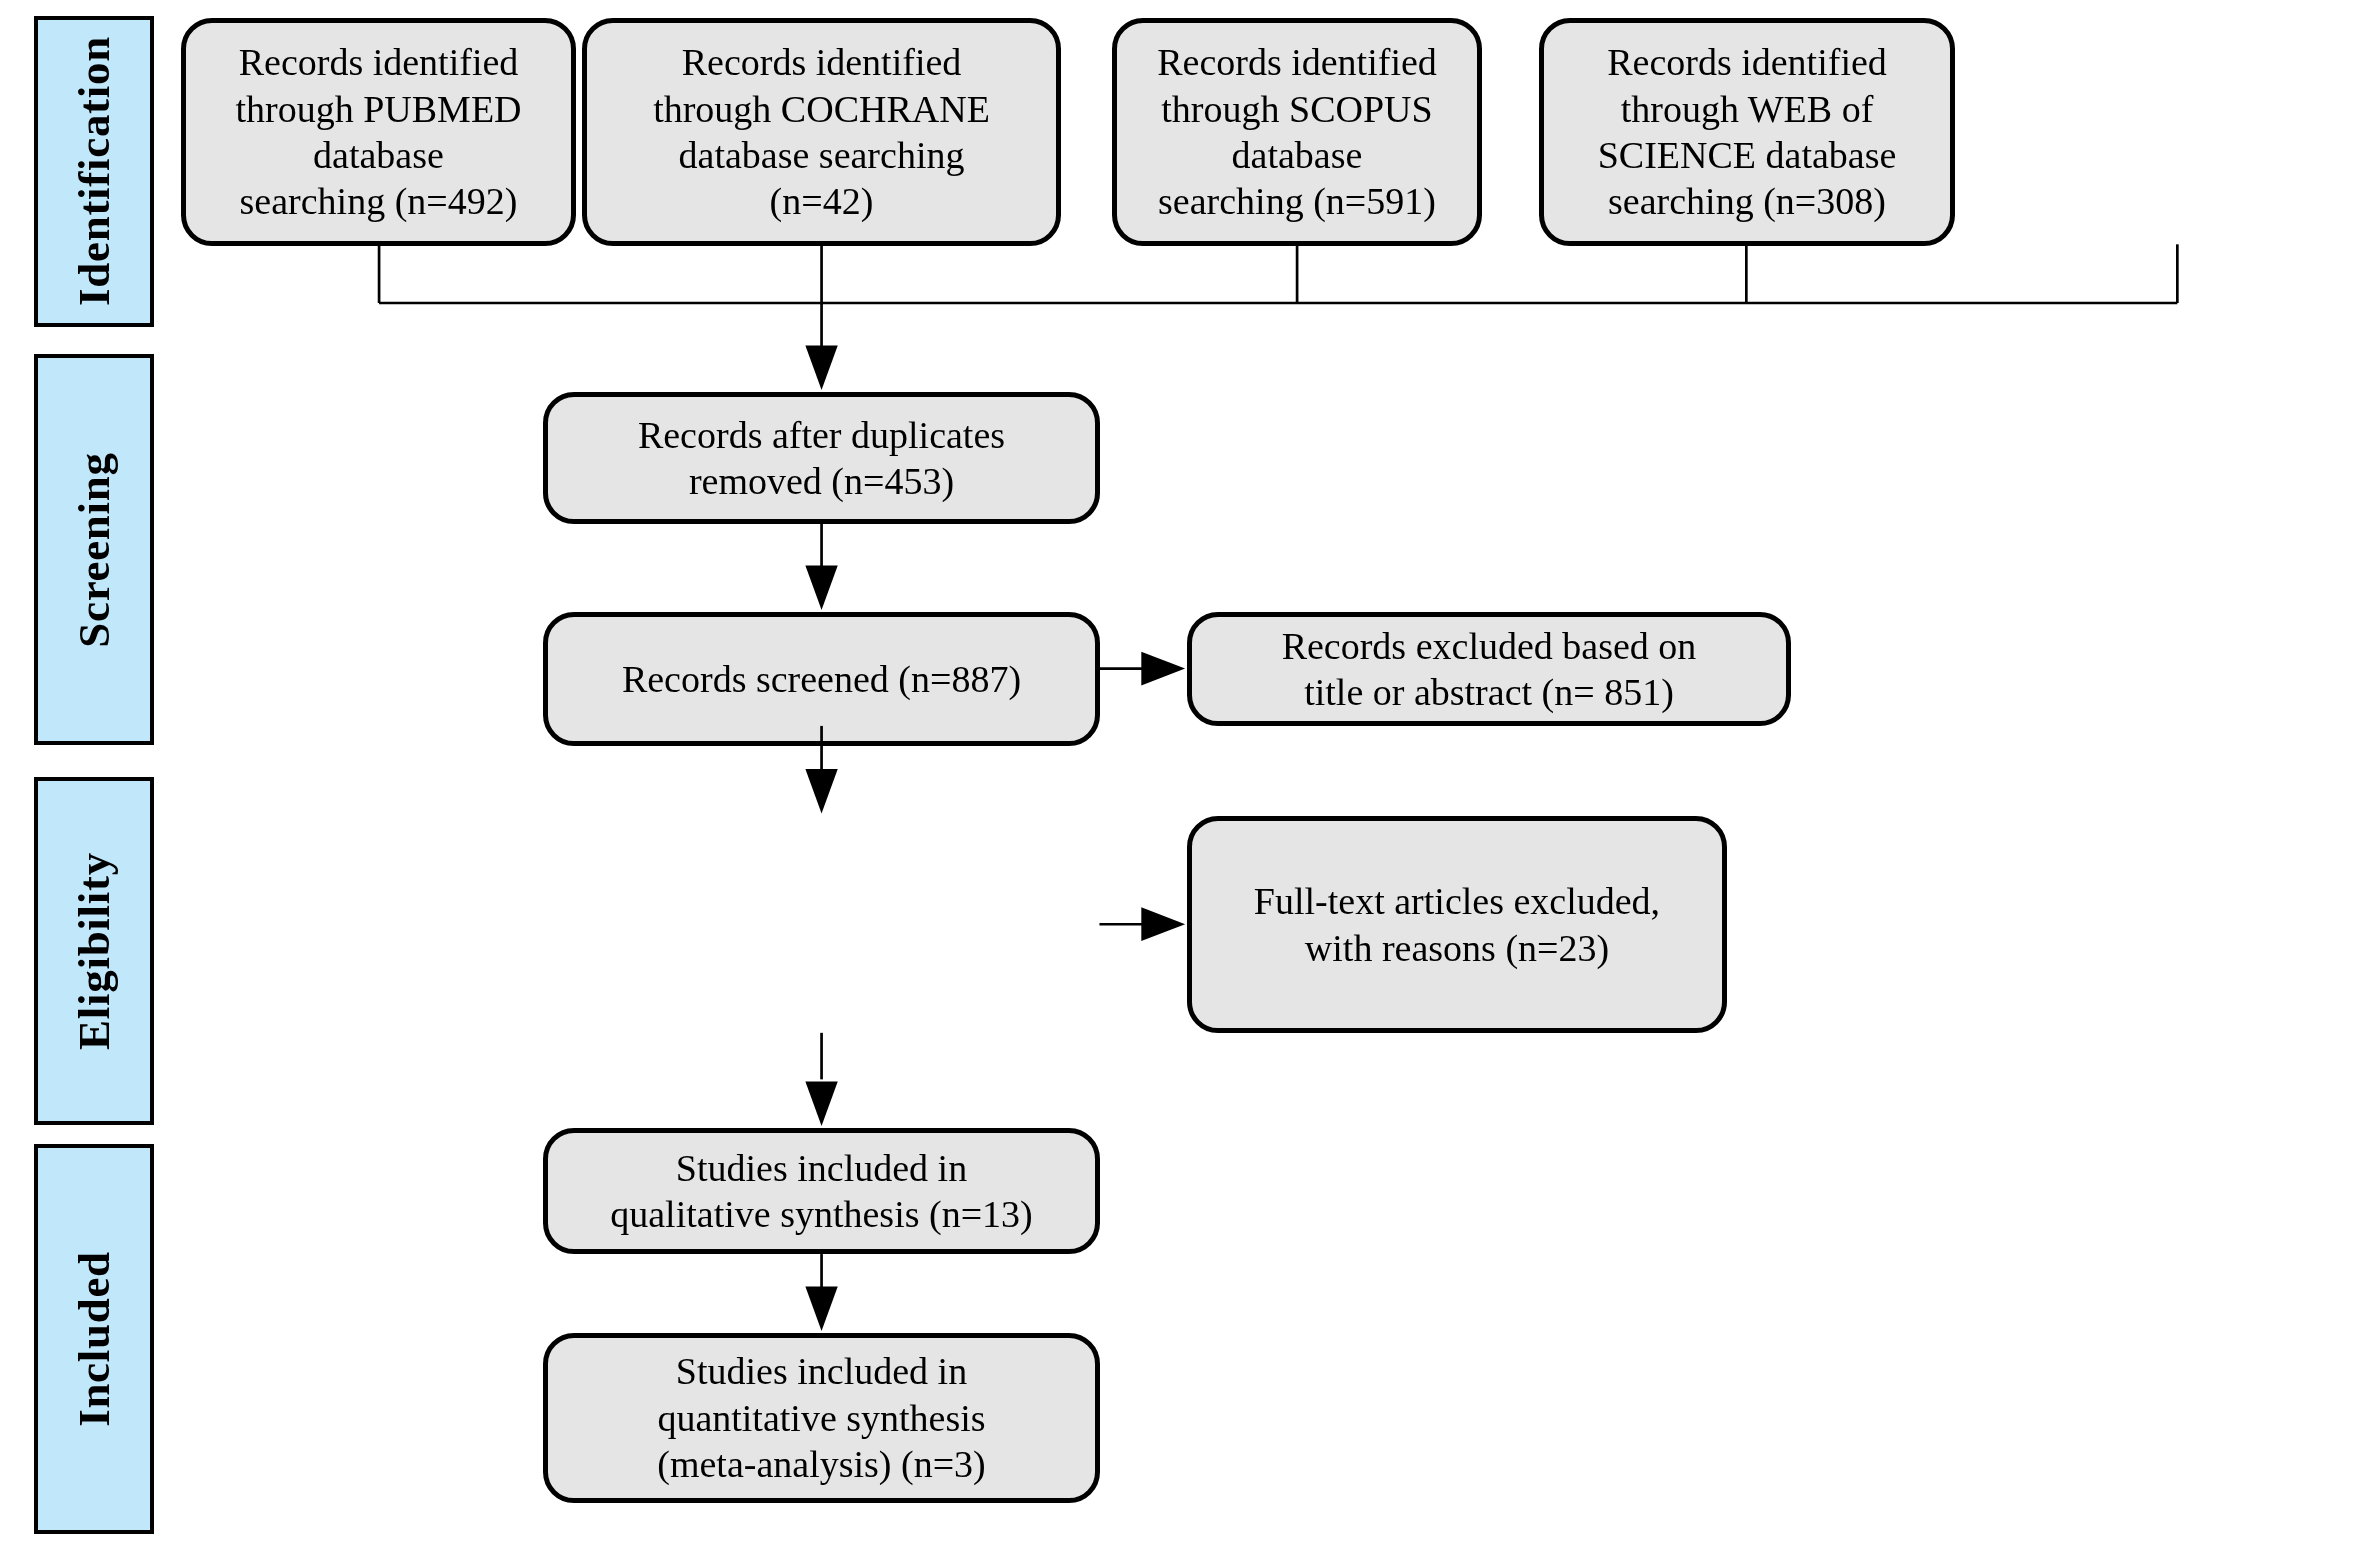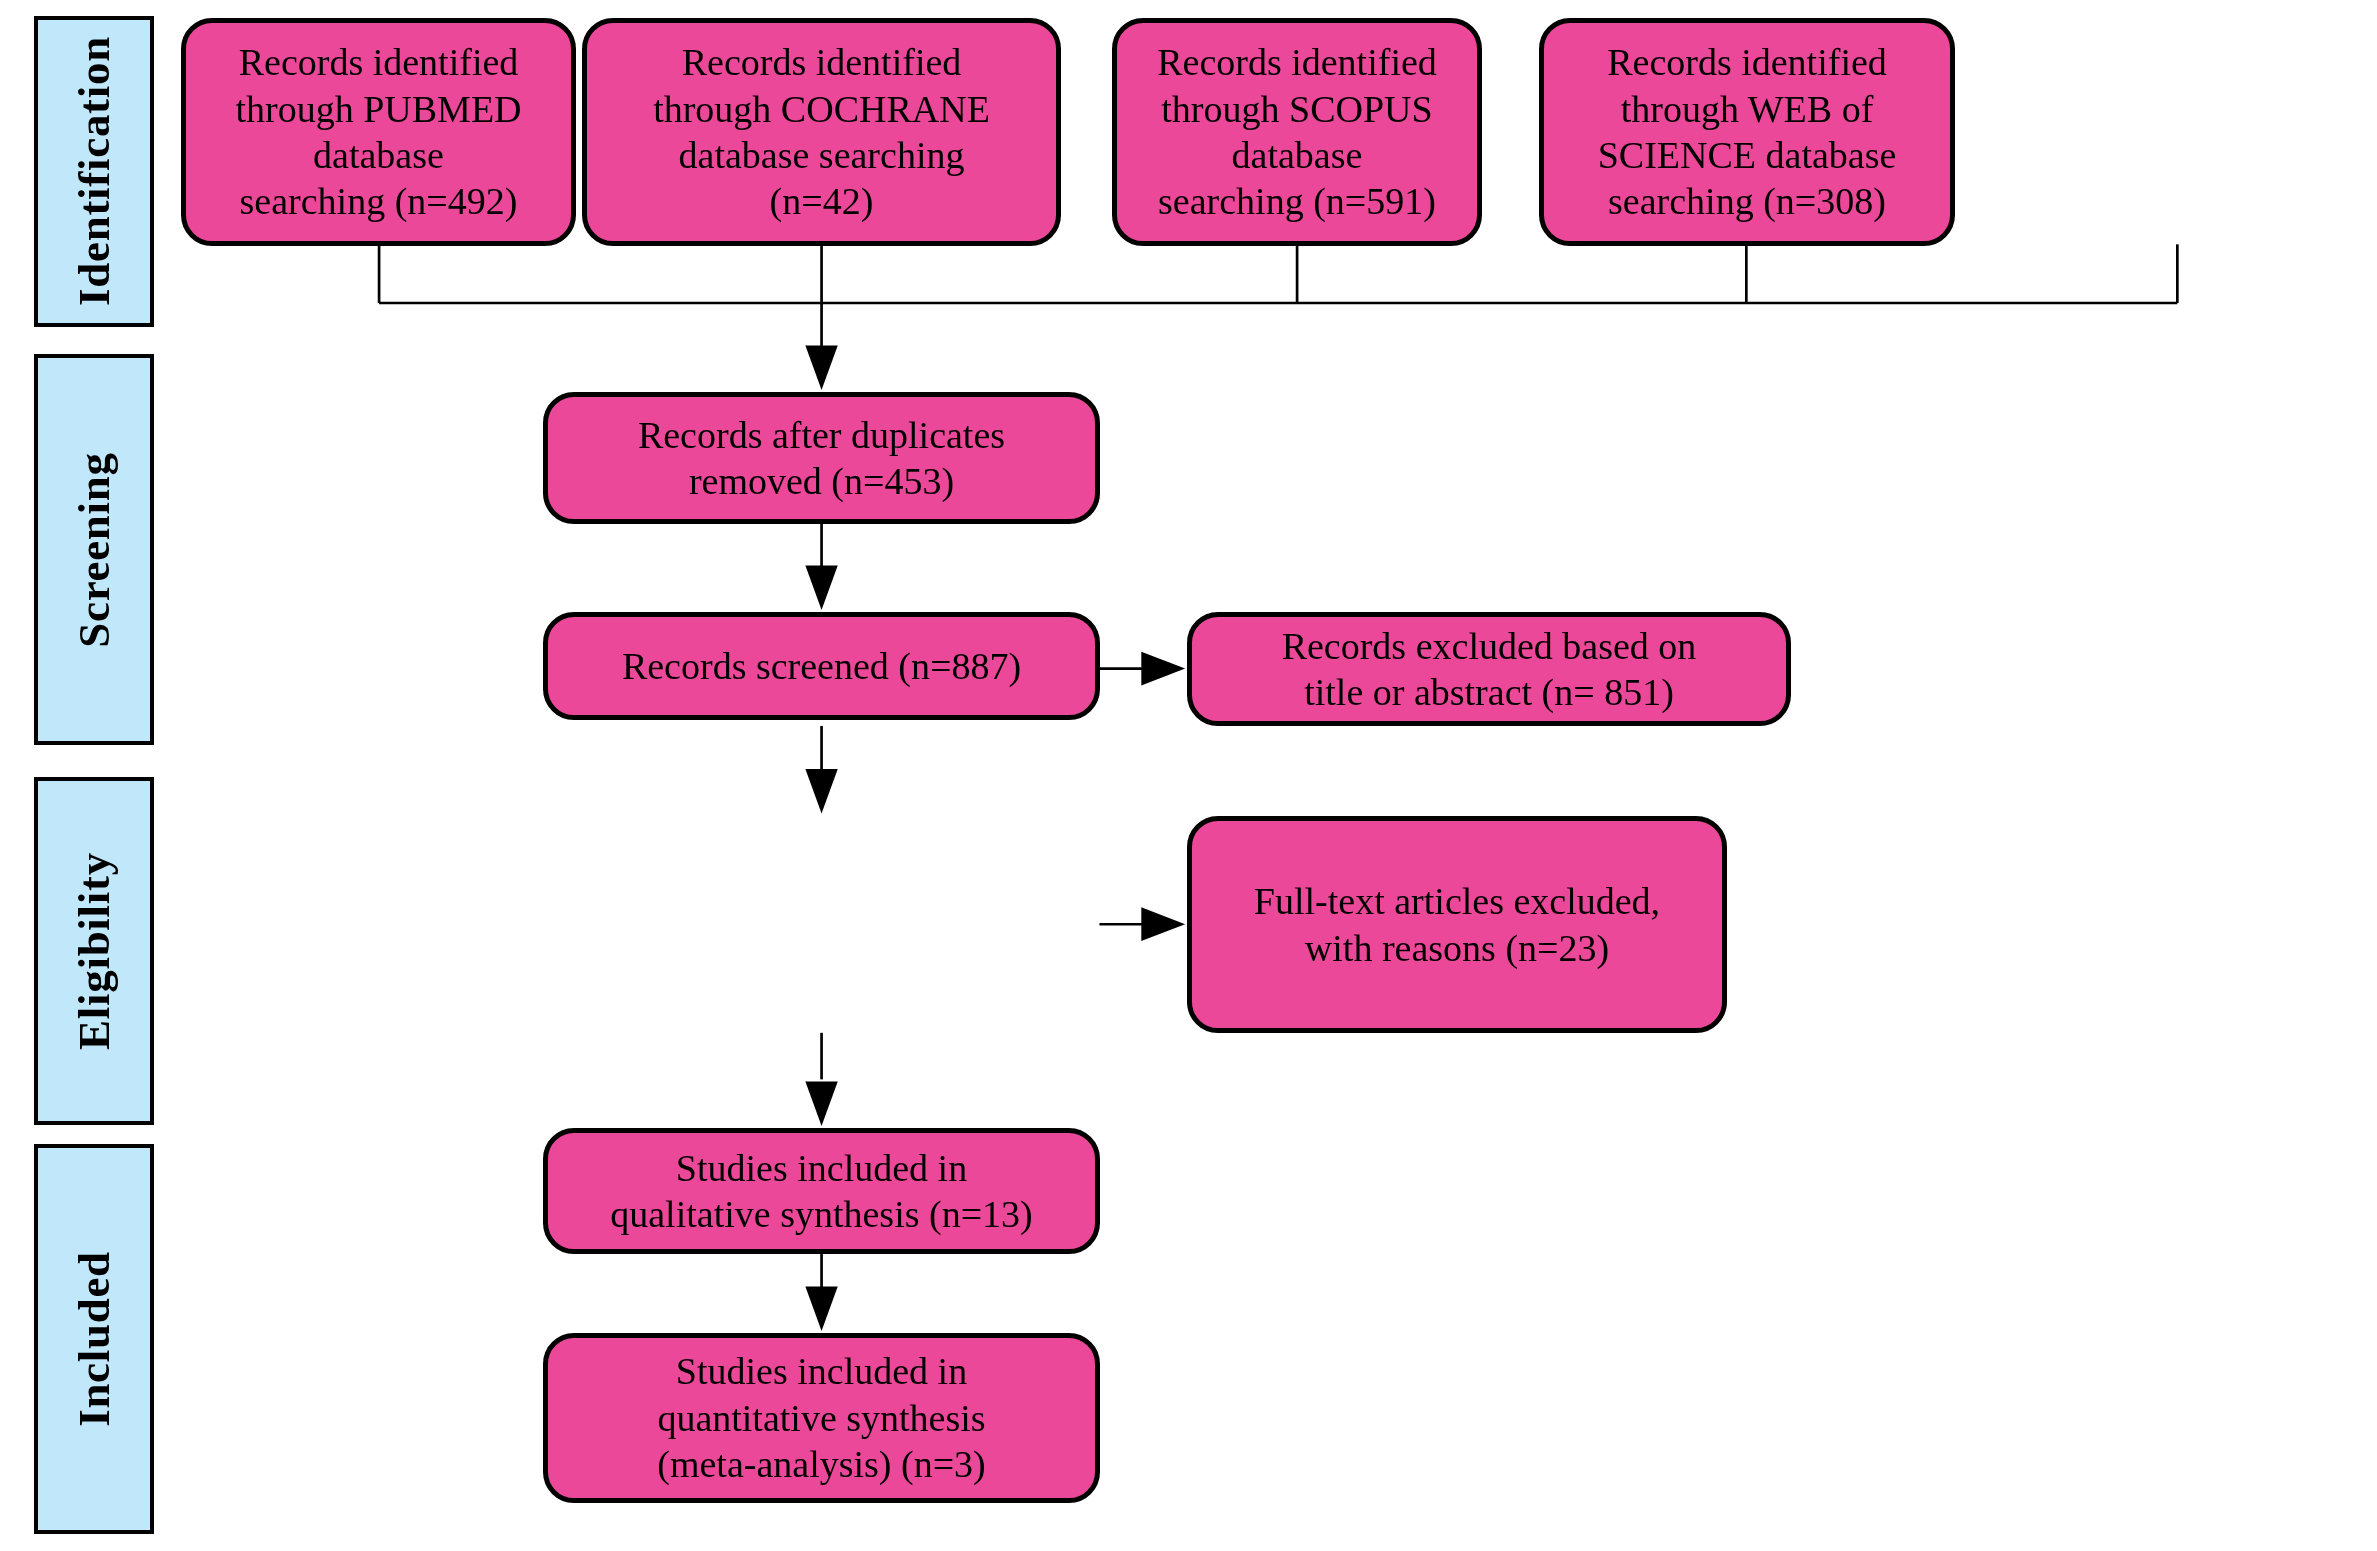--- a/index.html
+++ b/index.html
@@ -29,21 +29,21 @@
   .stage-label {
     transform: rotate(-90deg);
     white-space: nowrap;
     font-weight: bold;
     font-size: 45px;
     letter-spacing: 0.7px;
   }
   
   .box {
     position: absolute;
-    background: #ec4899;
+    background: #e5e5e5;
     border: 5.4px solid #000000;
     border-radius: 31px;
     display: flex;
     align-items: center;
     justify-content: center;
     text-align: center;
     font-size: 38px;
     line-height: 1.22;
   }
   .box-text {
@@ -101,21 +101,21 @@
     <span class="box-text">Records identified
 through WEB of
 SCIENCE database
 searching (n=308)</span>
   </div>
 
   <div class="box" style="left:543px;top:392px;width:557px;height:132px">
     <span class="box-text">Records after duplicates
 removed (n=453)</span>
   </div>
-  <div class="box" style="left:543px;top:612px;width:557px;height:108px">
+  <div class="box" style="left:543px;top:612px;width:557px;height:134px">
     <span class="box-text">Records screened (n=887)</span>
   </div>
   <div class="box" style="left:543px;top:1128px;width:557px;height:126px">
     <span class="box-text">Studies included in
 qualitative synthesis (n=13)</span>
   </div>
   <div class="box" style="left:543px;top:1333px;width:557px;height:170px">
     <span class="box-text">Studies included in
 quantitative synthesis
 (meta-analysis) (n=3)</span>

